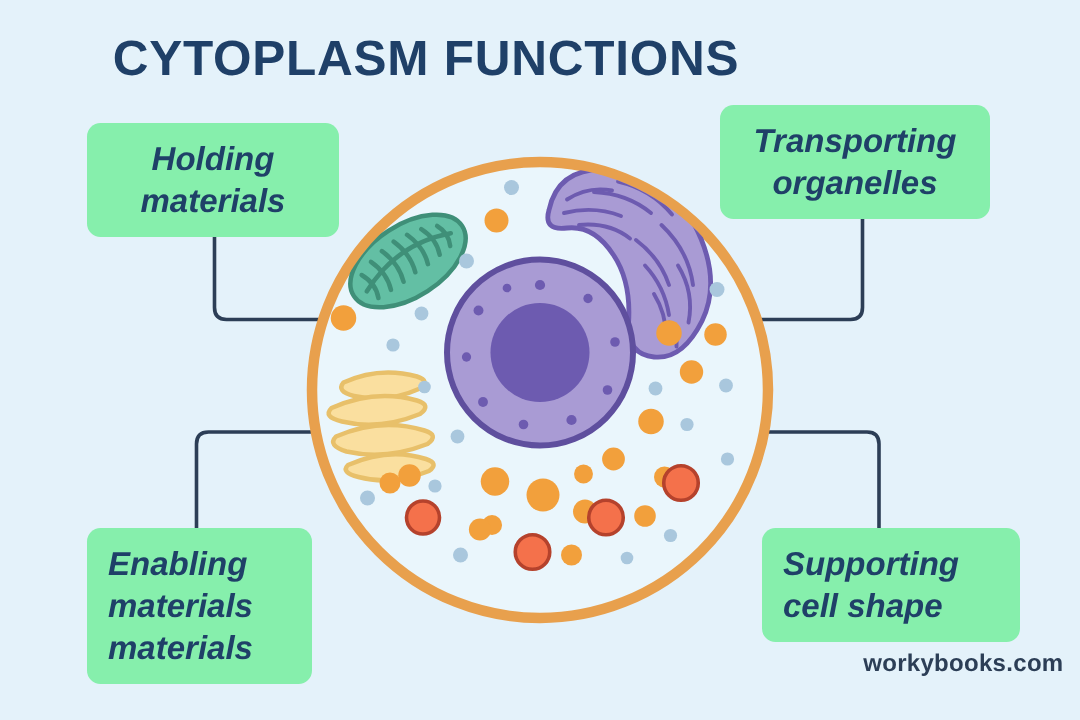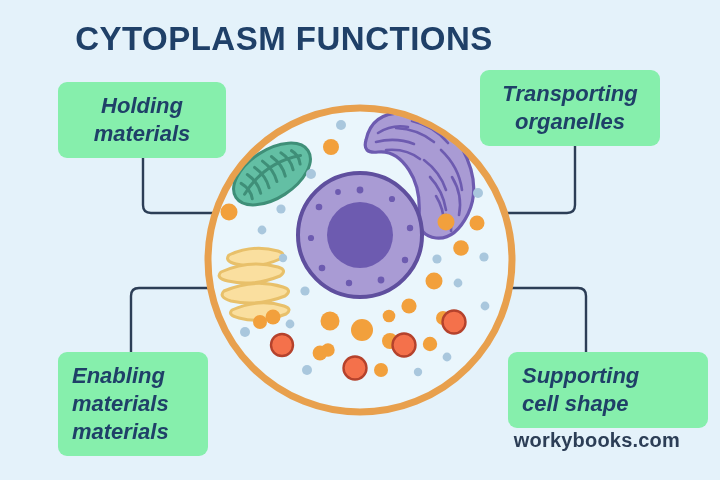--- a/index.html
+++ b/index.html
@@ -43,26 +43,26 @@
     line-height: 1.28;
     padding: 10px 14px;
     box-sizing: border-box;
     font-style: italic;
   }
   .callout.center { text-align: center; }
   .callout.left   { text-align: left; }
   #callout-holding-organelles    { left: 58px;  top: 82px;  width: 168px; }
   #callout-transporting-materials{ left: 480px; top: 70px;  width: 180px; }
   #callout-enabling-reactions    { left: 58px;  top: 352px; width: 150px; }
-  #callout-supporting-cell-shape { left: 508px; top: 352px; width: 200px; }
+  #callout-supporting-cell-shape { left: 508px; top: 352px; width: 172px; }
   .watermark {
     position: absolute;
-    right: 40px;
+    right: 11px;
     bottom: 28px;
-    font-size: 20px;
+    font-size: 16px;
     font-weight: bold;
     color: #2c3e56;
     letter-spacing: 0.2px;
   }
   svg { display: block; }
 </style>
 </head>
 <body>
 
 <div id="infographic">

